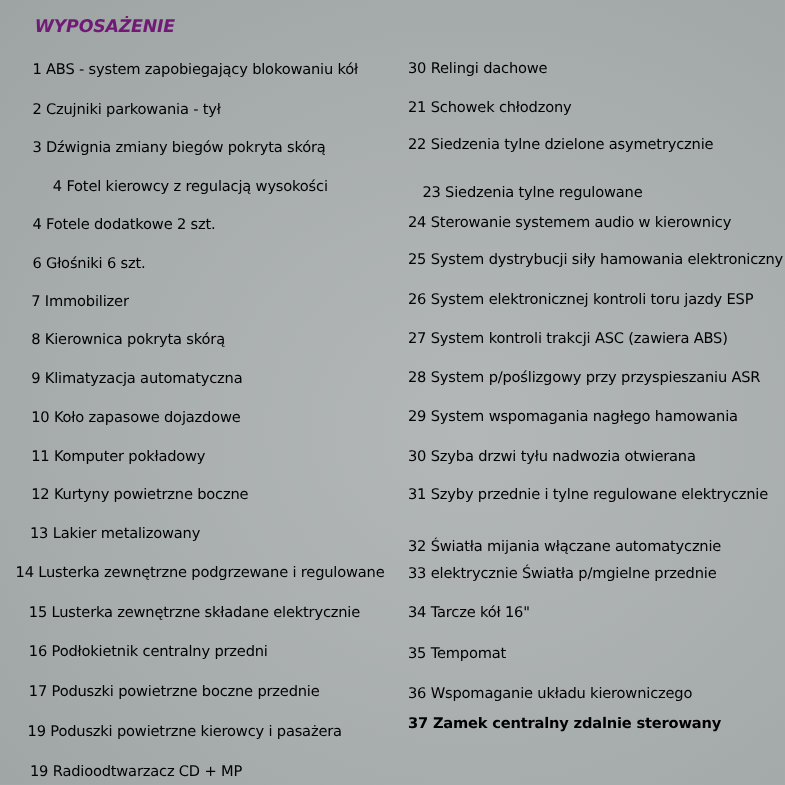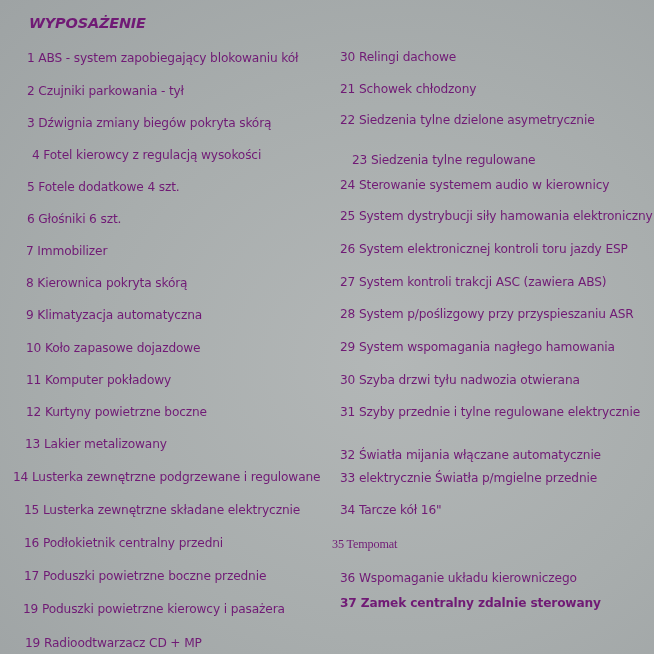--- a/index.html
+++ b/index.html
@@ -24,34 +24,34 @@
       font-weight: bold;
       font-style: italic;
       letter-spacing: -0.2px;
       color: #701a75;
     }
     .item {
       position: absolute;
       font-size: 12.2px;
       white-space: nowrap;
       letter-spacing: -0.15px;
-      color: #701a75;
+      color: #000000;
     }
   </style>
 </head>
 <body>
 
 <div>
   <div class="title">WYPOSAŻENIE</div>
   <div id="left-col">
       <div class="item" style="left: 27px; top: 51px;">1 ABS - system zapobiegający blokowaniu kół</div>
       <div class="item" style="left: 27px; top: 84px;">2 Czujniki parkowania - tył</div>
       <div class="item" style="left: 27px; top: 116px;">3 Dźwignia zmiany biegów pokryta skórą</div>
-      <div class="item" style="left: 32px; top: 148px;">4 Fotel kierowcy z regulacją wysokości</div>
-      <div class="item" style="left: 27px; top: 180px;">5 Fotele dodatkowe 4 szt.</div>
+      <div class="item" style="left: 44px; top: 148px;">4 Fotel kierowcy z regulacją wysokości</div>
+      <div class="item" style="left: 27px; top: 180px;">4 Fotele dodatkowe 2 szt.</div>
       <div class="item" style="left: 27px; top: 212px;">6 Głośniki 6 szt.</div>
       <div class="item" style="left: 26px; top: 244px;">7 Immobilizer</div>
       <div class="item" style="left: 26px; top: 276px;">8 Kierownica pokryta skórą</div>
       <div class="item" style="left: 26px; top: 308px;">9 Klimatyzacja automatyczna</div>
       <div class="item" style="left: 26px; top: 341px;">10 Koło zapasowe dojazdowe</div>
       <div class="item" style="left: 26px; top: 373px;">11 Komputer pokładowy</div>
       <div class="item" style="left: 26px; top: 405px;">12 Kurtyny powietrzne boczne</div>
       <div class="item" style="left: 25px; top: 437px;">13 Lakier metalizowany</div>
       <div class="item" style="left: 13px; top: 470px;">14 Lusterka zewnętrzne podgrzewane i regulowane</div>
       <div class="item" style="left: 24px; top: 503px;">15 Lusterka zewnętrzne składane elektrycznie</div>
@@ -69,17 +69,17 @@
       <div class="item" style="left: 340px; top: 209px;">25 System dystrybucji siły hamowania elektroniczny EB</div>
       <div class="item" style="left: 340px; top: 242px;">26 System elektronicznej kontroli toru jazdy ESP</div>
       <div class="item" style="left: 340px; top: 275px;">27 System kontroli trakcji ASC (zawiera ABS)</div>
       <div class="item" style="left: 340px; top: 307px;">28 System p/poślizgowy przy przyspieszaniu ASR</div>
       <div class="item" style="left: 340px; top: 340px;">29 System wspomagania nagłego hamowania</div>
       <div class="item" style="left: 340px; top: 373px;">30 Szyba drzwi tyłu nadwozia otwierana</div>
       <div class="item" style="left: 340px; top: 405px;">31 Szyby przednie i tylne regulowane elektrycznie</div>
       <div class="item" style="left: 340px; top: 448px;">32 Światła mijania włączane automatycznie</div>
       <div class="item" style="left: 340px; top: 471px;">33 elektrycznie Światła p/mgielne przednie</div>
       <div class="item" style="left: 340px; top: 503px;">34 Tarcze kół 16"</div>
-      <div class="item" style="left: 332px; top: 537px; font-family: Liberation Serif, serif;">35 Tempomat</div>
+      <div class="item" style="left: 340px; top: 537px;">35 Tempomat</div>
       <div class="item" style="left: 340px; top: 571px;">36 Wspomaganie układu kierowniczego</div>
       <div class="item" style="left: 340px; top: 596px; font-weight: bold;">37 Zamek centralny zdalnie sterowany</div>
     </div>
 </div>
 
 </body></html>

